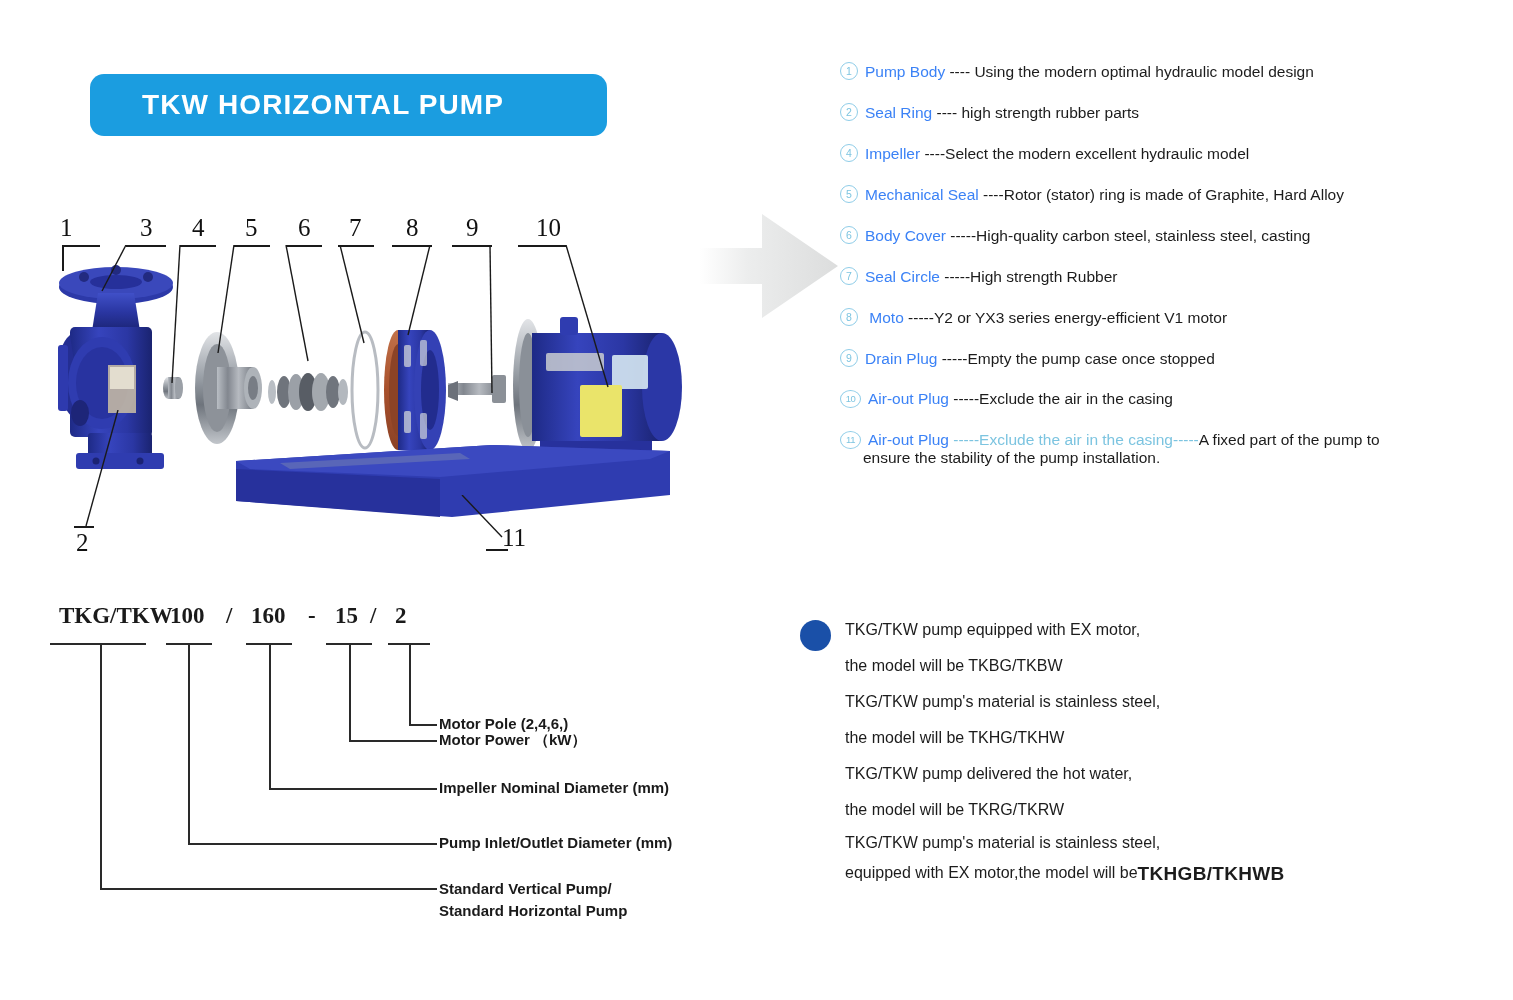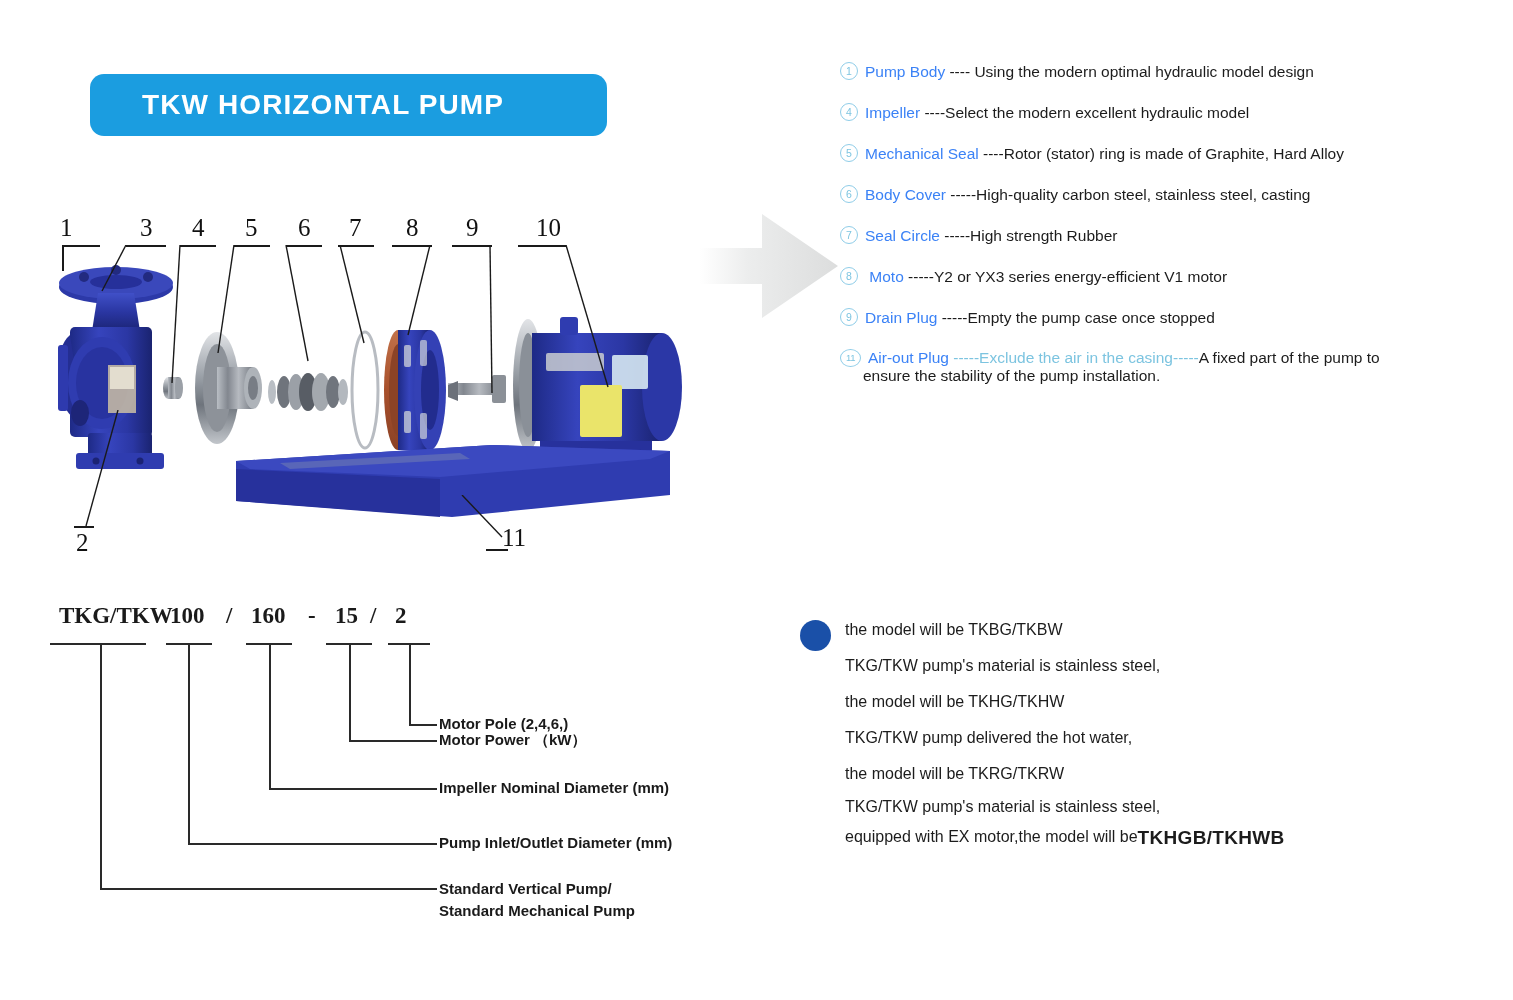--- a/index.html
+++ b/index.html
@@ -273,20 +273,23 @@
       <path d="M0 36 L62 36 L62 2 L138 54 L62 106 L62 72 L0 72 Z" fill="url(#agr)"></path>
     </svg>
   </div>
 
   <div class="legend">
 
     <div class="legend-item">
       <span class="circ">1</span><span class="part">Pump Body</span><span class="desc"> ---- </span><span class="desc">Using the modern optimal hydraulic model design</span>
     </div>
 
+    <div class="legend-item">
+      <span class="circ">2</span><span class="part">Seal Ring</span><span class="desc"> ---- </span><span class="desc">high strength rubber parts</span>
+    </div>
 
 
     <div class="legend-item">
       <span class="circ">4</span><span class="part">Impeller</span><span class="desc"> ----</span><span class="desc">Select the modern excellent hydraulic model</span>
     </div>
 
     <div class="legend-item">
       <span class="circ">5</span><span class="part">Mechanical Seal</span><span class="desc"> ----</span><span class="desc">Rotor (stator) ring is made of Graphite, Hard Alloy</span>
     </div>
 
@@ -299,20 +302,23 @@
     </div>
 
     <div class="legend-item">
       <span class="circ">8</span><span class="part"> Moto</span><span class="desc"> -----</span><span class="desc">Y2 or YX3 series energy-efficient V1 motor</span>
     </div>
 
     <div class="legend-item">
       <span class="circ">9</span><span class="part">Drain Plug</span><span class="desc"> -----</span><span class="desc">Empty the pump case once stopped</span>
     </div>
 
+    <div class="legend-item">
+      <span class="circ wide">10</span><span class="part">Air-out Plug</span><span class="desc"> -----</span><span class="desc">Exclude the air in the casing</span>
+    </div>
 
     <div class="legend-item last">
       <span class="circ wide">11</span><span class="part">Air-out Plug</span><span class="desc-blue"> -----</span><span class="desc-blue">Exclude the air in the casing-----</span><span class="desc">A fixed part of the pump to</span>
       <span class="legend-cont">ensure the stability of the pump installation.</span>
     </div>
 
   </div>
 
   <div class="model">
 
@@ -343,25 +349,26 @@
     <div class="mline" style="left:229px;top:193px;width:168px;height:1.5px;"></div>
     <div class="mlabel" style="left:399px;top:184px;">Impeller Nominal Diameter (mm)</div>
 
     <div class="mline" style="left:148px;top:48px;width:1.5px;height:201px;"></div>
     <div class="mline" style="left:148px;top:248px;width:249px;height:1.5px;"></div>
     <div class="mlabel" style="left:399px;top:239px;">Pump Inlet/Outlet Diameter (mm)</div>
 
     <div class="mline" style="left:60px;top:48px;width:1.5px;height:246px;"></div>
     <div class="mline" style="left:60px;top:293px;width:337px;height:1.5px;"></div>
     <div class="mlabel" style="left:399px;top:285px;">Standard Vertical Pump/</div>
-    <div class="mlabel" style="left:399px;top:307px;">Standard  Mechanical Pump</div>
+    <div class="mlabel" style="left:399px;top:307px;">Standard  Horizontal Pump</div>
   </div>
 
   <div class="notes">
     <div class="bullet-dot"></div>
+    <div class="note-line">TKG/TKW pump equipped with EX motor,</div>
     <div class="note-line">the model will be TKBG/TKBW</div>
     <div class="note-line">TKG/TKW pump's material is stainless steel,</div>
     <div class="note-line">the model will be TKHG/TKHW</div>
     <div class="note-line">TKG/TKW pump delivered the hot water,</div>
     <div class="note-line">the model will be TKRG/TKRW</div>
     <div class="note-line tight">TKG/TKW pump's material is stainless steel,</div>
     <div class="note-line tight">
       <span>equipped with EX motor,the model will be </span>
         <span class="bigcode">TKHGB/TKHWB</span>
     </div>

